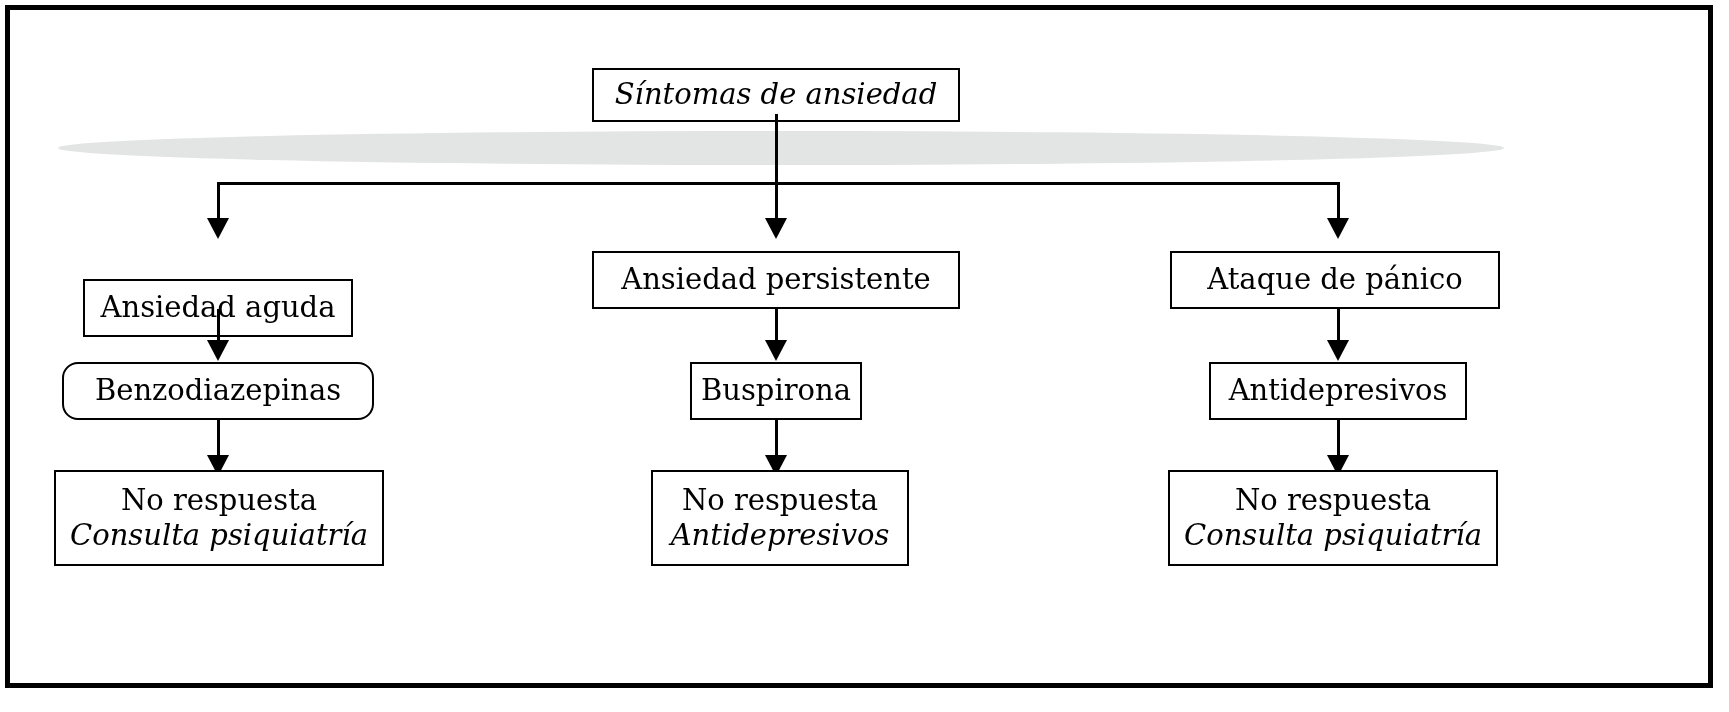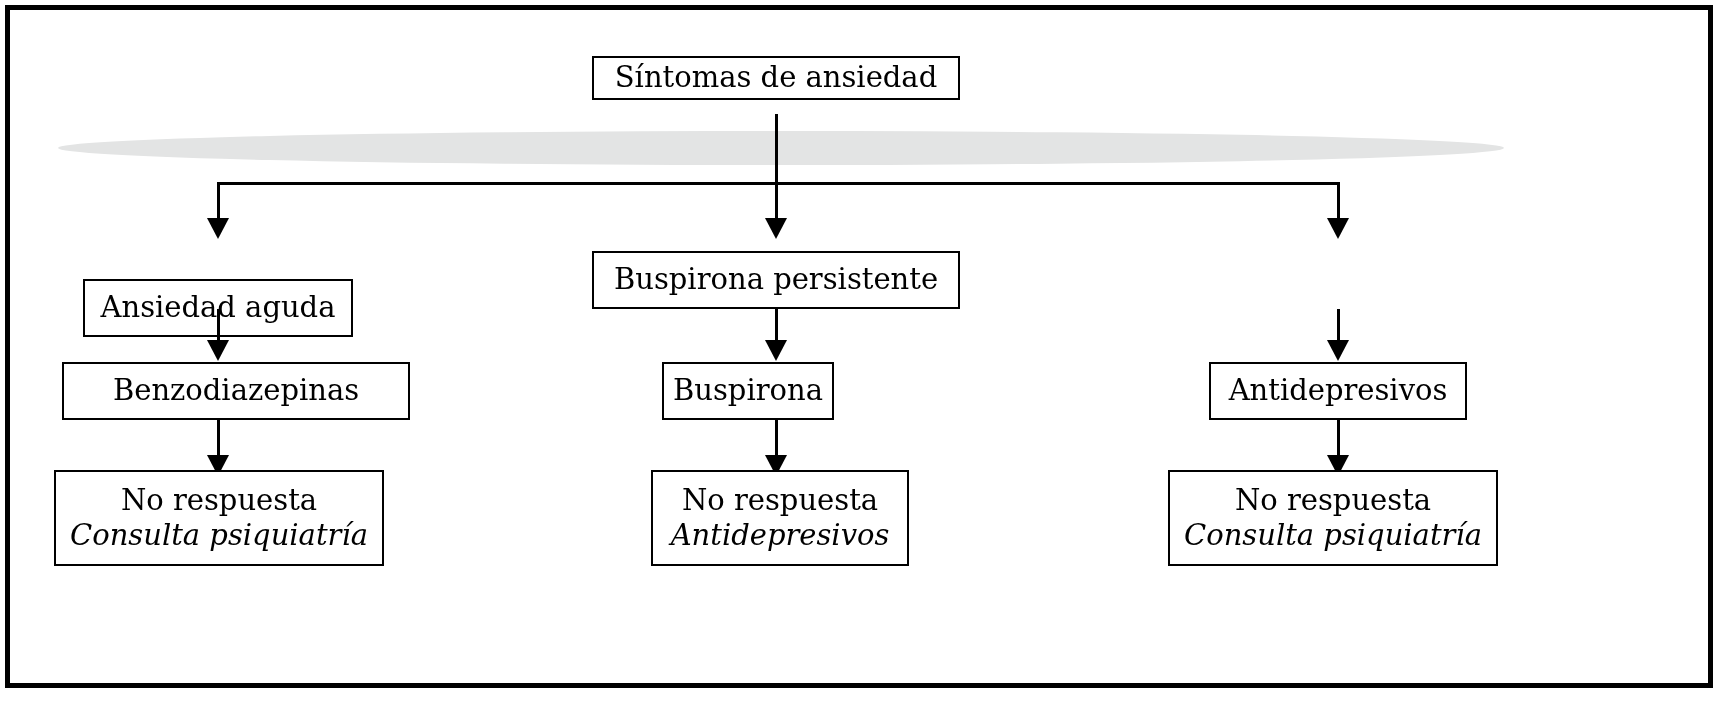--- a/index.html
+++ b/index.html
@@ -80,75 +80,78 @@
 </style>
 </head>
 <body>
 
 <div id="canvas">
 
   <div class="frame"></div>
 
   <div class="gray-band"></div>
 
-  <div class="node" style="left:592px; top:56px; width:368px; height:44px;">
+  <div class="node" style="left:592px; top:68px; width:368px; height:54px;font-style:italic;">
     <span>Síntomas de ansiedad</span>
   </div>
 
   <div class="vline" style="left:775px; top:114px; height:70px;"></div>
 
   <div class="hline" style="left:218px; top:182px; width:1122px;"></div>
 
   <div class="vline" style="left:217px; top:182px; height:38px;"></div>
   <div class="arrowhead" style="left:207px; top:218px;"></div>
 
   <div class="node" style="left:83px; top:251px; width:270px; height:58px;margin-top:28px;">
     <span>Ansiedad aguda</span>
   </div>
 
   <div class="vline" style="left:217px; top:309px; height:35px;"></div>
   <div class="arrowhead" style="left:207px; top:340px;"></div>
 
-  <div class="node" style="left:62px; top:362px; width:348px; height:58px;">
+  <div class="node" style="left:62px; top:362px; width:312px; height:58px;border-radius:16px;">
     <span>Benzodiazepinas</span>
   </div>
 
   <div class="vline" style="left:217px; top:420px; height:40px;"></div>
   <div class="arrowhead" style="left:207px; top:455px;"></div>
 
   <div class="node" style="left:54px; top:470px; width:330px; height:96px;">
     <span>No respuesta</span>
     <span class="line2">Consulta psiquiatría</span>
   </div>
 
   <div class="vline" style="left:775px; top:182px; height:38px;"></div>
   <div class="arrowhead" style="left:765px; top:218px;"></div>
 
   <div class="node" style="left:592px; top:251px; width:368px; height:58px;">
-    <span>Buspirona persistente</span>
+    <span>Ansiedad persistente</span>
   </div>
 
   <div class="vline" style="left:775px; top:309px; height:35px;"></div>
   <div class="arrowhead" style="left:765px; top:340px;"></div>
 
-  <div class="node" style="left:662px; top:362px; width:172px; height:58px;">
+  <div class="node" style="left:690px; top:362px; width:172px; height:58px;">
     <span>Buspirona</span>
   </div>
 
   <div class="vline" style="left:775px; top:420px; height:40px;"></div>
   <div class="arrowhead" style="left:765px; top:455px;"></div>
 
   <div class="node" style="left:651px; top:470px; width:258px; height:96px;">
     <span>No respuesta</span>
     <span class="line2">Antidepresivos</span>
   </div>
 
   <div class="vline" style="left:1337px; top:182px; height:38px;"></div>
   <div class="arrowhead" style="left:1327px; top:218px;"></div>
 
+  <div class="node" style="left:1170px; top:251px; width:330px; height:58px;">
+    <span>Ataque de pánico</span>
+  </div>
 
   <div class="vline" style="left:1337px; top:309px; height:35px;"></div>
   <div class="arrowhead" style="left:1327px; top:340px;"></div>
 
   <div class="node" style="left:1209px; top:362px; width:258px; height:58px;">
     <span>Antidepresivos</span>
   </div>
 
   <div class="vline" style="left:1337px; top:420px; height:40px;"></div>
   <div class="arrowhead" style="left:1327px; top:455px;"></div>

